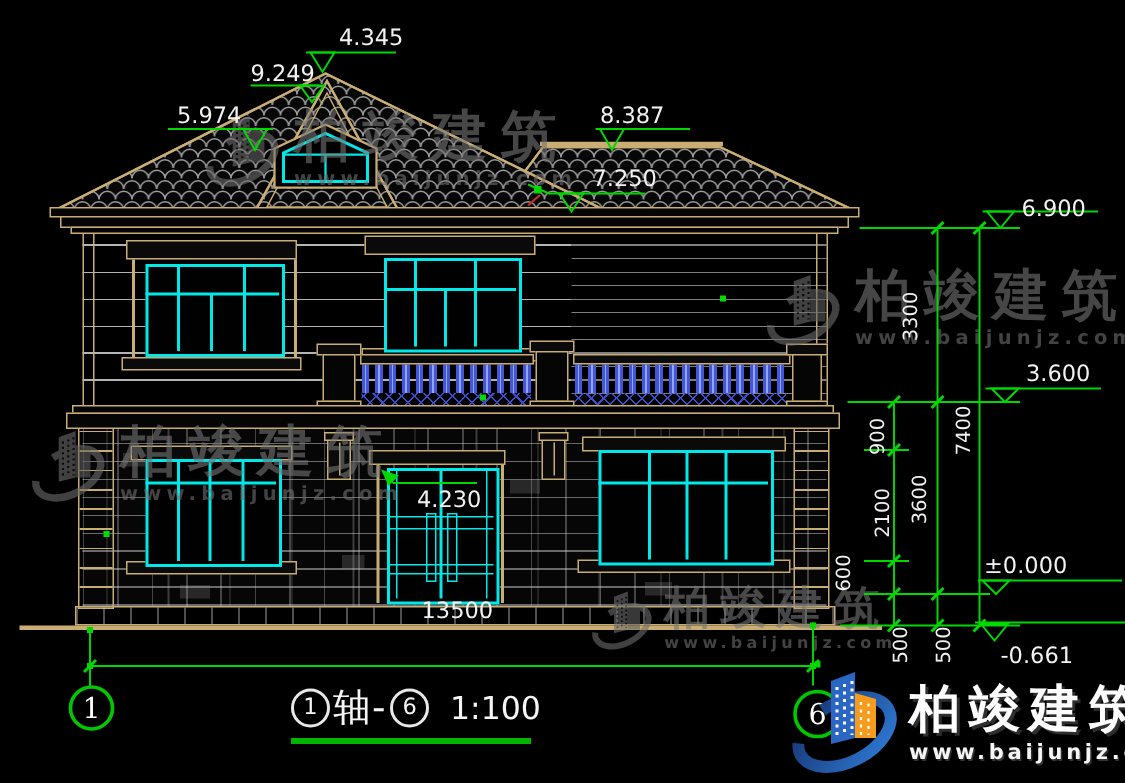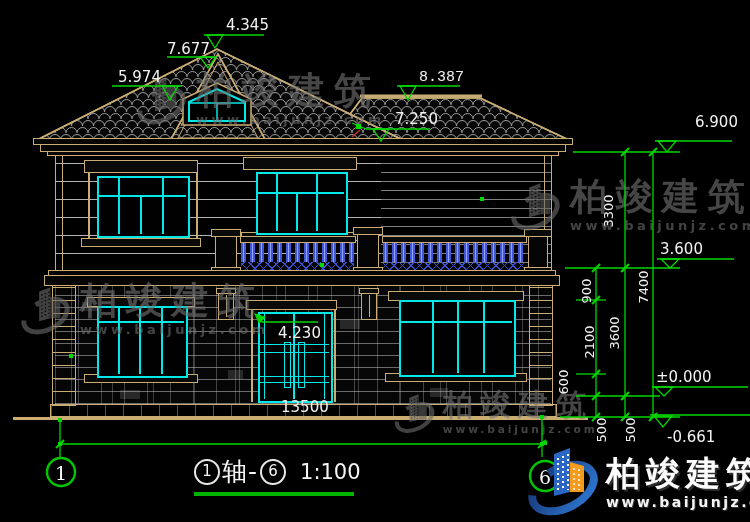--- a/index.html
+++ b/index.html
@@ -322,26 +322,26 @@
         <rect x="356" y="124" width="5" height="5"></rect>
       <path d="M254 313 L266 317 L259 324 Z"></path>
     </g>
     <line x1="352" y1="137" x2="360" y2="130" stroke="#c03030" stroke-width="1.5"></line>
 
     <circle cx="61" cy="472" r="14" stroke="#00c800" stroke-width="2.4" fill="none"></circle>
     <circle cx="545" cy="476" r="15" stroke="#00c800" stroke-width="2.4" fill="none"></circle>
   </svg>
 
   <div class="lvl" style="left:226px;top:18px;">4.345</div>
-  <div class="lvl" style="left:167px;top:42px;">7.677</div>
+  <div class="lvl" style="left:167px;top:42px;">9.249</div>
   <div class="lvl" style="left:118px;top:70px;">5.974</div>
-  <div class="lvl" style="left:419px;top:70px;font-family:Liberation Mono, monospace;">8.387</div>
+  <div class="lvl" style="left:400px;top:70px;">8.387</div>
   <div class="lvl" style="left:395px;top:112px;">7.250</div>
-  <div class="lvl" style="left:681px;top:115px;margin-left:14px;">6.900</div>
-  <div class="lvl" style="left:660px;top:242px;">3.600</div>
+  <div class="lvl" style="left:681px;top:132px;">6.900</div>
+  <div class="lvl" style="left:684px;top:242px;">3.600</div>
   <div class="lvl" style="left:656px;top:370px;">±0.000</div>
   <div class="lvl" style="left:667px;top:430px;">-0.661</div>
   <div class="lvl" style="left:278px;top:326px;">4.230</div>
   <div class="hdim" style="left:281px;top:400px;">13500</div>
 
   <div class="vdim" style="left:608px;top:211px;">3300</div>
   <div class="vdim" style="left:586px;top:291px;">900</div>
   <div class="vdim" style="left:589px;top:342px;">2100</div>
   <div class="vdim" style="left:614px;top:333px;">3600</div>
   <div class="vdim" style="left:563px;top:382px;">600</div>

